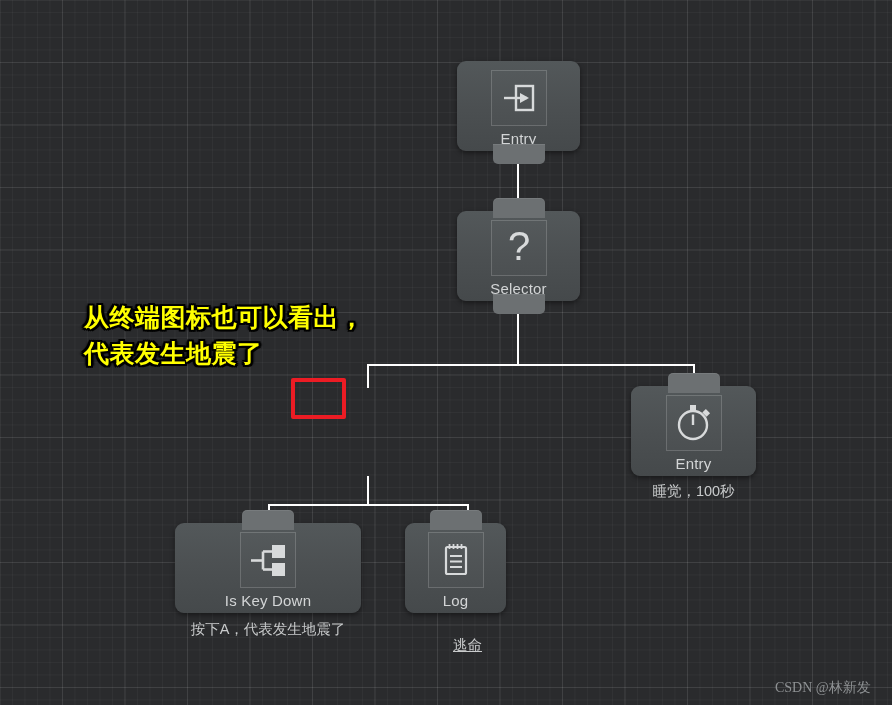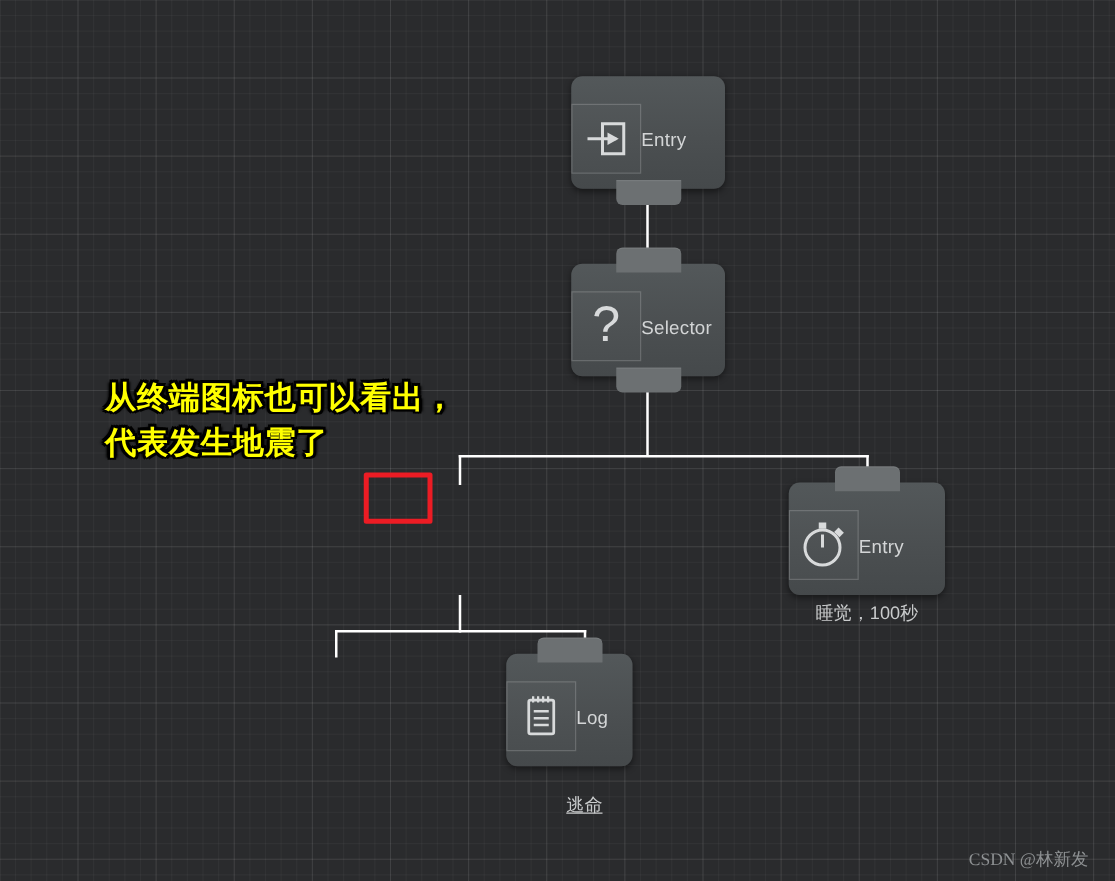--- a/index.html
+++ b/index.html
@@ -32,21 +32,21 @@
   .edge.v { width: 2px; }
   .edge.h { height: 2px; }
 
   
   .node {
     position: absolute;
     border-radius: 9px;
     background: linear-gradient(180deg, #53585a 0%, #4b4f51 55%, #45494b 100%);
     box-shadow: 0 2px 5px rgba(0,0,0,0.45);
     display: flex;
-    flex-direction: row;
+    flex-direction: column;
     align-items: center;
     justify-content: flex-start;
     box-sizing: border-box;
     padding-top: 9px;
   }
   .port {
     position: absolute;
     width: 52px;
     height: 20px;
     left: 50%;
@@ -177,20 +177,35 @@
         <circle cx="21" cy="24" r="14" fill="none" stroke="#d8dadb" stroke-width="2.4"></circle>
         <line x1="21" y1="24" x2="21" y2="13.5" stroke="#d8dadb" stroke-width="2.4"></line>
         <rect x="18" y="4" width="6" height="5" fill="#d8dadb"></rect>
         <rect x="31.2" y="9.4" width="6" height="5" fill="#d8dadb" transform="rotate(45 34.2 11.9)"></rect>
       </svg>
     </div>
     <div class="node-label">Entry</div>
   </div>
   <div class="node-caption" style="left:631px; top:482px; width:125px;">睡觉，100秒</div>
 
+  <div class="node" style="left:175px; top:523px; width:186px; height:90px;">
+    <div class="port top"></div>
+    <div class="icon-frame">
+      <svg width="42" height="42" viewBox="0 0 42 42">
+        <rect x="25" y="6" width="13" height="13" fill="#d8dadb"></rect>
+        <rect x="25" y="24" width="13" height="13" fill="#d8dadb"></rect>
+        <line x1="4" y1="21.5" x2="16" y2="21.5" stroke="#d8dadb" stroke-width="2.6"></line>
+        <path d="M16 12.5 L16 30.5" stroke="#d8dadb" stroke-width="2.6" fill="none"></path>
+        <line x1="16" y1="12.5" x2="25" y2="12.5" stroke="#d8dadb" stroke-width="2.6"></line>
+        <line x1="16" y1="30.5" x2="25" y2="30.5" stroke="#d8dadb" stroke-width="2.6"></line>
+      </svg>
+    </div>
+    <div class="node-label">Is Key Down</div>
+  </div>
+  <div class="node-caption" style="left:155px; top:620px; width:226px;">按下A，代表发生地震了</div>
 
   <div class="node" style="left:405px; top:523px; width:101px; height:90px;">
     <div class="port top"></div>
     <div class="icon-frame">
       <svg width="42" height="42" viewBox="0 0 42 42">
         <rect x="11" y="8" width="20" height="27" rx="1.5" fill="none" stroke="#d8dadb" stroke-width="2.2"></rect>
         <line x1="14.5" y1="5" x2="14.5" y2="10" stroke="#d8dadb" stroke-width="1.8"></line>
         <line x1="18.5" y1="5" x2="18.5" y2="10" stroke="#d8dadb" stroke-width="1.8"></line>
         <line x1="22.5" y1="5" x2="22.5" y2="10" stroke="#d8dadb" stroke-width="1.8"></line>
         <line x1="26.5" y1="5" x2="26.5" y2="10" stroke="#d8dadb" stroke-width="1.8"></line>

